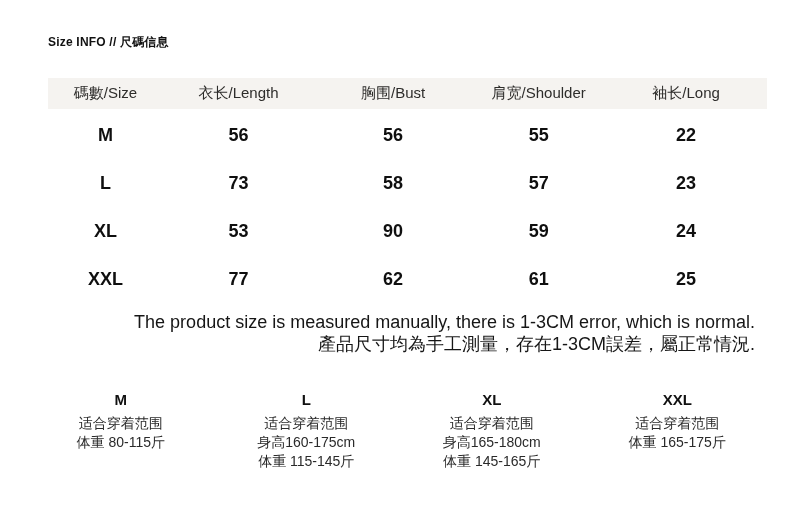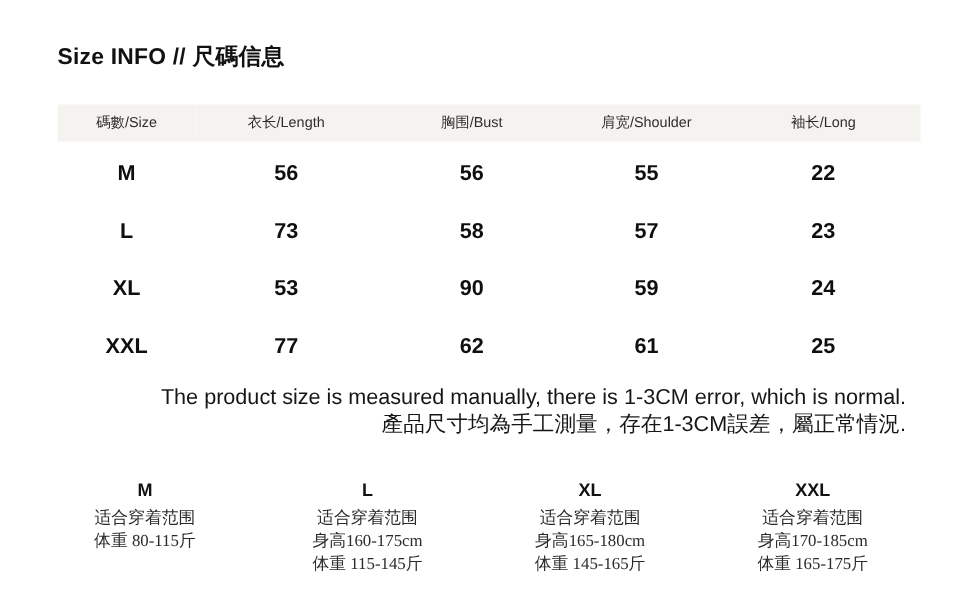--- a/index.html
+++ b/index.html
@@ -5,41 +5,41 @@
   * { margin: 0; padding: 0; box-sizing: border-box; }
   html, body {
     width: 798px; height: 511px;
     background: #ffffff;
     font-family: "Liberation Sans", "DejavU Sans", sans-serif;
     color: #161616;
     overflow: hidden;
   }
   .page-title {
     margin: 34px 0 0 48px;
-    font-size: 19px;
+    font-size: 12px;
     font-weight: 700;
     letter-spacing: 0.2px;
     color: #111111;
   }
   table.size-table {
     margin: 27px 0 0 48px;
     width: 719px;
     border-collapse: collapse;
     table-layout: fixed;
   }
   table.size-table col.c1 { width: 16%; }
   table.size-table col.c2 { width: 21%; }
   table.size-table col.c3 { width: 22%; }
   table.size-table col.c4 { width: 18.5%; }
   table.size-table col.c5 { width: 22.5%; }
   table.size-table thead th {
     background: #f5f3f0;
     height: 31px;
     font-weight: 400;
-    font-size: 12px;
+    font-size: 15px;
     color: #2e2d2b;
     text-align: center;
     vertical-align: middle;
   }
   table.size-table tbody td {
     height: 48px;
     padding-top: 5px;
     font-size: 18px;
     font-weight: 700;
     color: #0f0f0f;
@@ -66,21 +66,20 @@
   }
   .fit-size {
     font-size: 15px;
     font-weight: 700;
     color: #111111;
     margin-bottom: 6px;
   }
   .fit-line {
     font-size: 14px;
     line-height: 19px;
-    font-family: Liberation Serif, serif;
   }
 </style>
 </head>
 <body>
 
 <div class="page-title">Size INFO // 尺碼信息</div>
 
 <table class="size-table">
   <colgroup>
     <col class="c1">
@@ -149,16 +148,15 @@
   </div>
   <div class="fit-column">
     <div class="fit-size">XL</div>
     <div class="fit-line">适合穿着范围</div>
     <div class="fit-line">身高165-180cm</div>
     <div class="fit-line">体重 145-165斤</div>
   </div>
   <div class="fit-column">
     <div class="fit-size">XXL</div>
     <div class="fit-line">适合穿着范围</div>
-    <div class="fit-line">身高170-185cm</div>
     <div class="fit-line">体重 165-175斤</div>
   </div>
 </div>
 
 </body></html>

